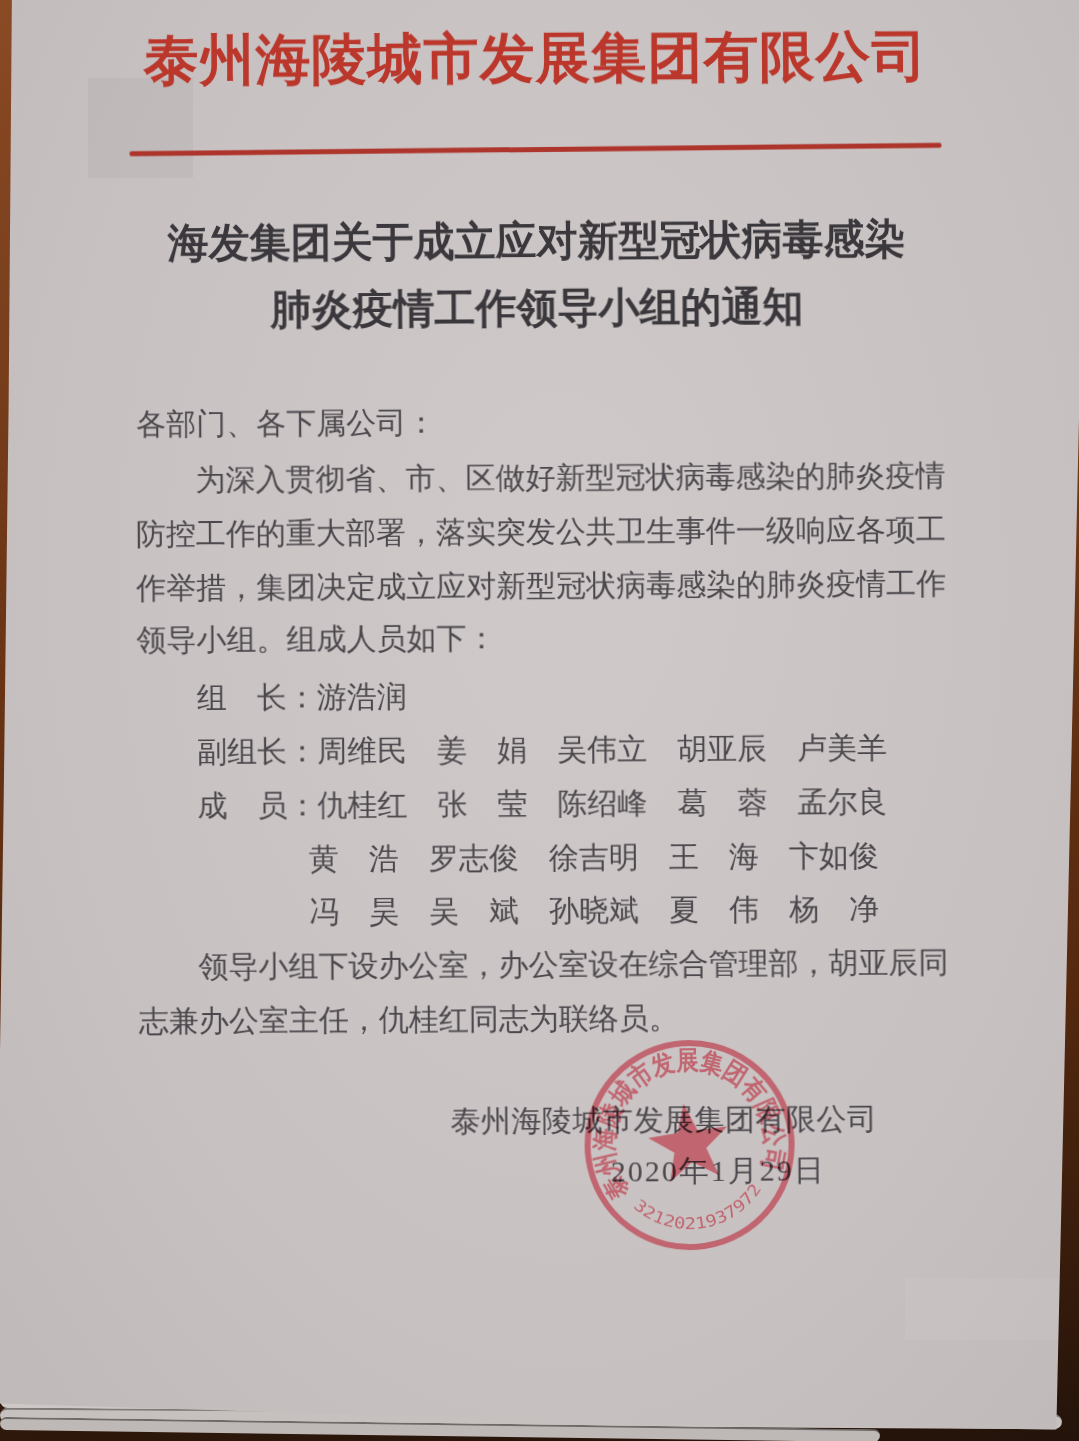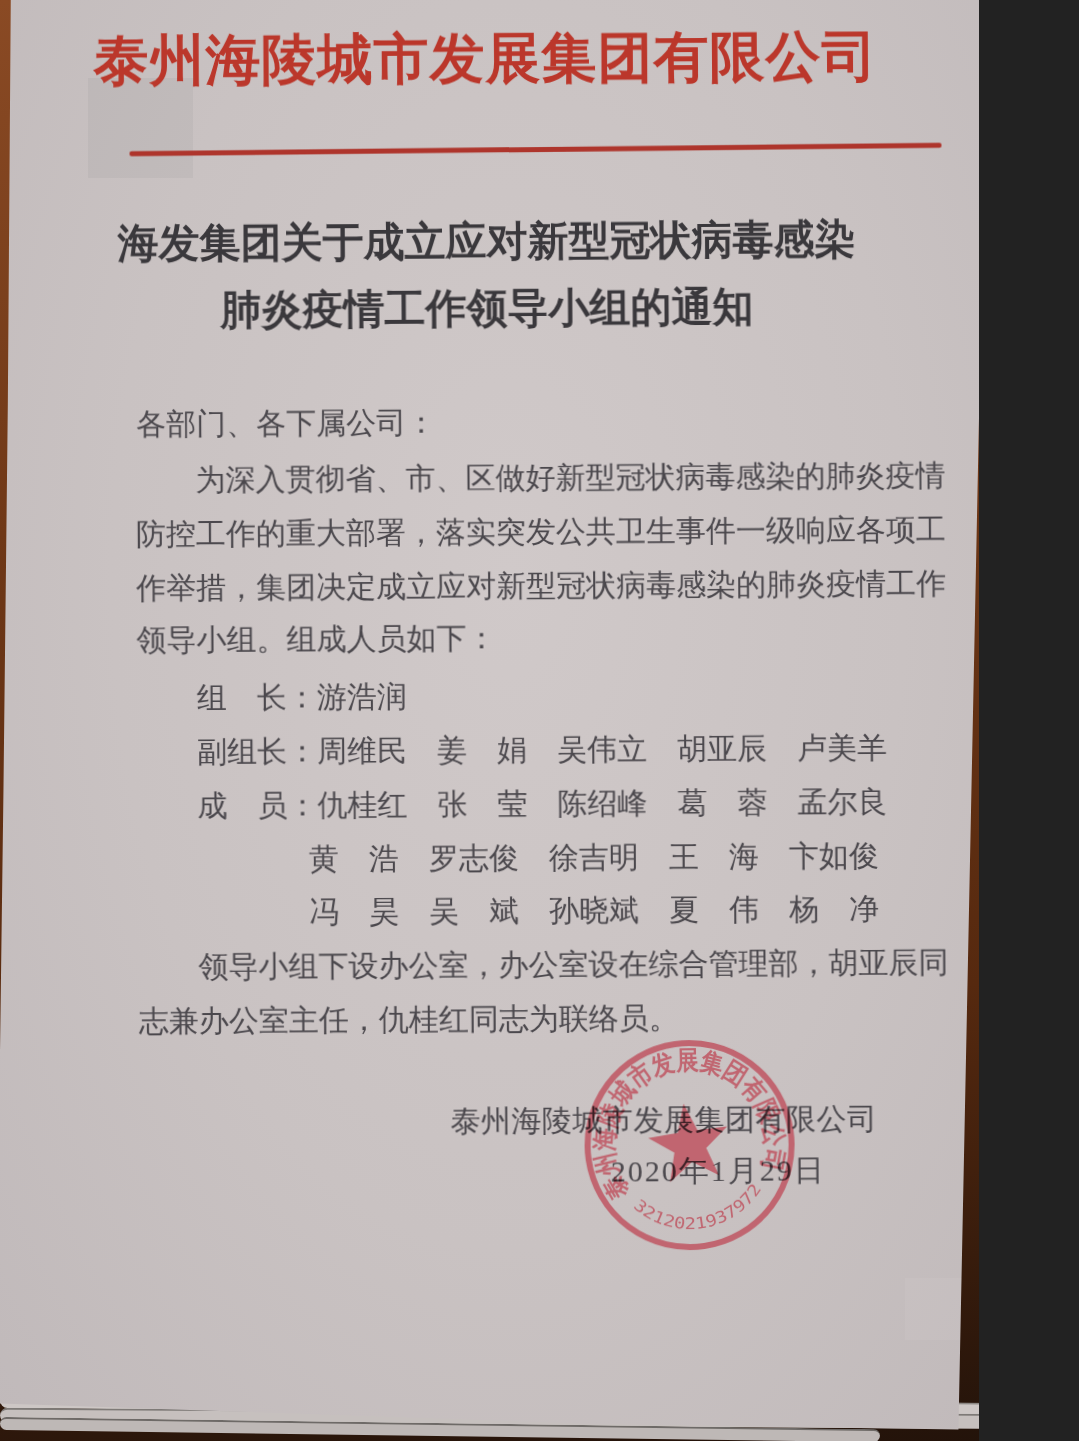--- a/index.html
+++ b/index.html
@@ -1,17 +1,17 @@
 <!DOCTYPE html>
 <html><head>
 <meta charset="utf-8">
 <style>
   html,body{margin:0;padding:0;background:#222;}
   .scene{
-    position:relative;width:979px;height:1441px;overflow:hidden;
+    position:relative;width:1079px;height:1441px;overflow:hidden;
     font-family:"Liberation Serif","DejaVu Serif",serif;
   }
   
   .desk{
     position:absolute;inset:0;
     background:linear-gradient(175deg,#8a4a24 0%,#6f3817 35%,#56290f 70%,#23130a 100%);
   }
   
   .sheet-edge{position:absolute;left:0;background:#cdc7c5;border-radius:12px;}
   .sheet-edge.s1{top:1398px;width:1040px;height:13px;border-top:2px solid #8b8783;transform:rotate(0.55deg);}

